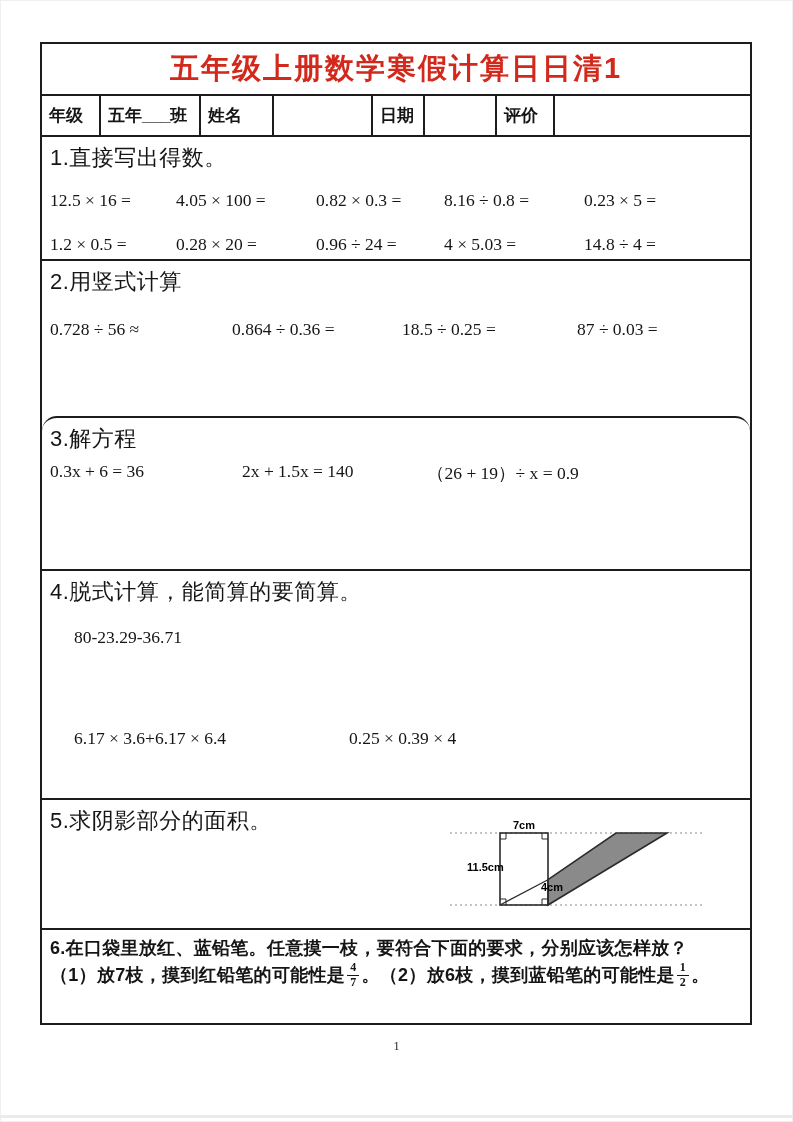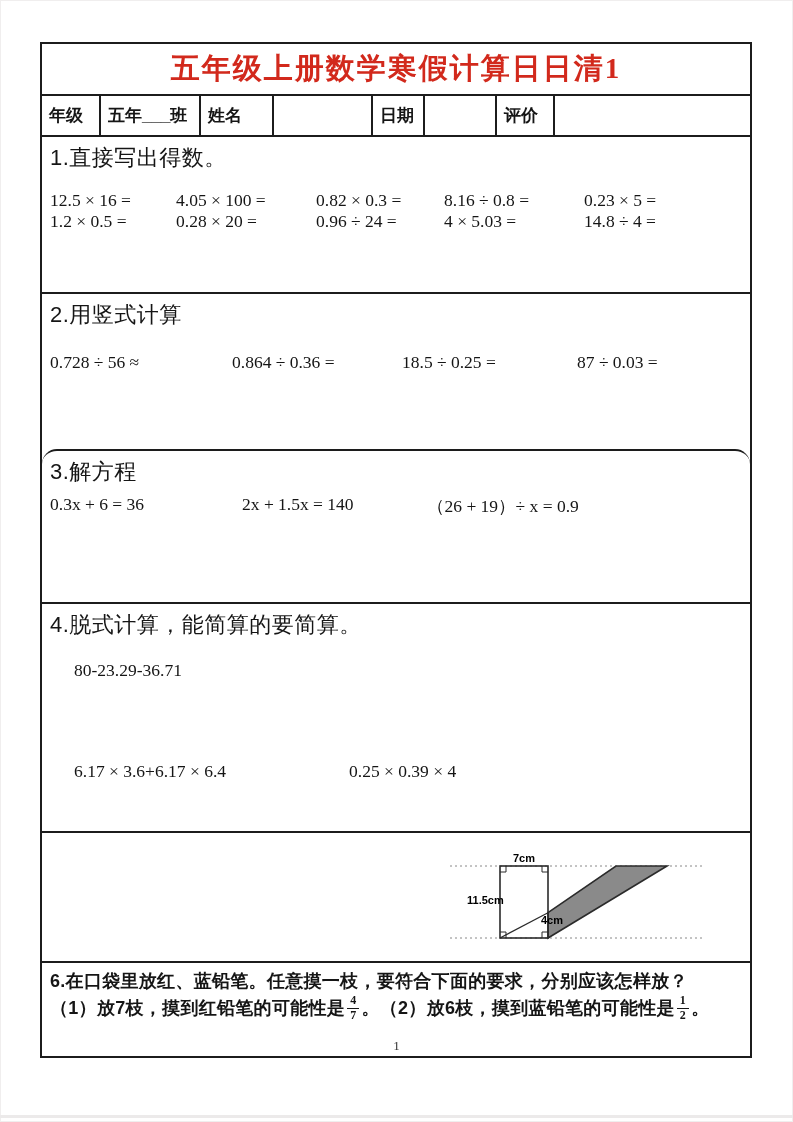--- a/index.html
+++ b/index.html
@@ -11,21 +11,21 @@
   .sheet{
     position:absolute;left:40px;top:42px;width:712px;
     border:2px solid #1c1c1c;box-sizing:border-box;background:#fff;
   }
   .row{border-top:2px solid #1c1c1c;box-sizing:border-box;position:relative;}
   .row:first-child{border-top:none;}
 
   
   .title-row{height:50px;display:flex;align-items:center;justify-content:center;}
   .title{
-    font-family:Liberation Serif, serif;font-weight:bold;font-size:29px;
+    font-family:Liberation Sans, sans-serif;font-weight:bold;font-size:29px;
     letter-spacing:2px;white-space:nowrap;
   }
 
   
   .header-row{height:41px;display:flex;align-items:stretch;}
   .hcell{
     border-left:2px solid #1c1c1c;display:flex;align-items:center;
     padding:0 7px;font-weight:bold;font-size:17px;box-sizing:border-box;white-space:nowrap;
   }
   .hcell:first-child{border-left:none;}
@@ -36,23 +36,23 @@
   .w-eval{width:58px;} .w-evalval{flex:1;}
 
   
   .sec{box-sizing:border-box;padding:6px 8px;}
   .sec-heading{font-weight:normal;font-size:22px;letter-spacing:0.5px;}
   .math{font-family:"Liberation Serif",serif;font-size:17.5px;white-space:nowrap;}
 
   .s1{height:124px;}
   .s1-grid{
     display:grid;grid-template-columns:126px 140px 128px 140px 1fr;
-    margin-top:17px;
+    margin-top:17px;row-gap:23px;
   }
-  .s2{height:157px;margin-top:33px;}
+  .s2{height:157px;}
   .s2-grid{display:grid;grid-template-columns:182px 170px 175px 1fr;margin-top:22px;}
   .s3{height:153px;border-radius:15px;}
   .s3-grid{display:grid;grid-template-columns:192px 185px 1fr;margin-top:7px;}
   .s4{height:229px;}
   .s4-grid{display:grid;grid-template-columns:275px 1fr;padding-left:24px;}
   .s4-r1{margin-top:20px;}
   .s4-r2{margin-top:80px;}
   .s5{height:130px;}
   .fig{position:absolute;left:403px;top:16px;}
   .fig-label{font-weight:bold;font-size:11px;font-family:"Liberation Sans",sans-serif;}
@@ -132,20 +132,21 @@
     <div class="s4-grid s4-r1">
       <span class="math">80-23.29-36.71</span>
     </div>
     <div class="s4-grid s4-r2">
       <span class="math">6.17 × 3.6+6.17 × 6.4</span>
       <span class="math">0.25 × 0.39 × 4</span>
     </div>
   </div>
 
   <div class="row sec s5">
+    <div class="sec-heading">5.求阴影部分的面积。</div>
     <div class="fig">
       <svg width="266" height="98" viewBox="0 0 266 98">
 
         <line x1="5" y1="17" x2="260" y2="17" stroke="#888" stroke-width="1" stroke-dasharray="2 3"></line>
         <line x1="5" y1="89" x2="260" y2="89" stroke="#888" stroke-width="1" stroke-dasharray="2 3"></line>
 
         <polygon points="103,63.7 171,17 222,17 103,89" fill="#8a8a8a" stroke="#2b2b2b" stroke-width="1.6"></polygon>
 
         <rect x="55" y="17" width="48" height="72" fill="none" stroke="#2b2b2b" stroke-width="1.6"></rect>
 

